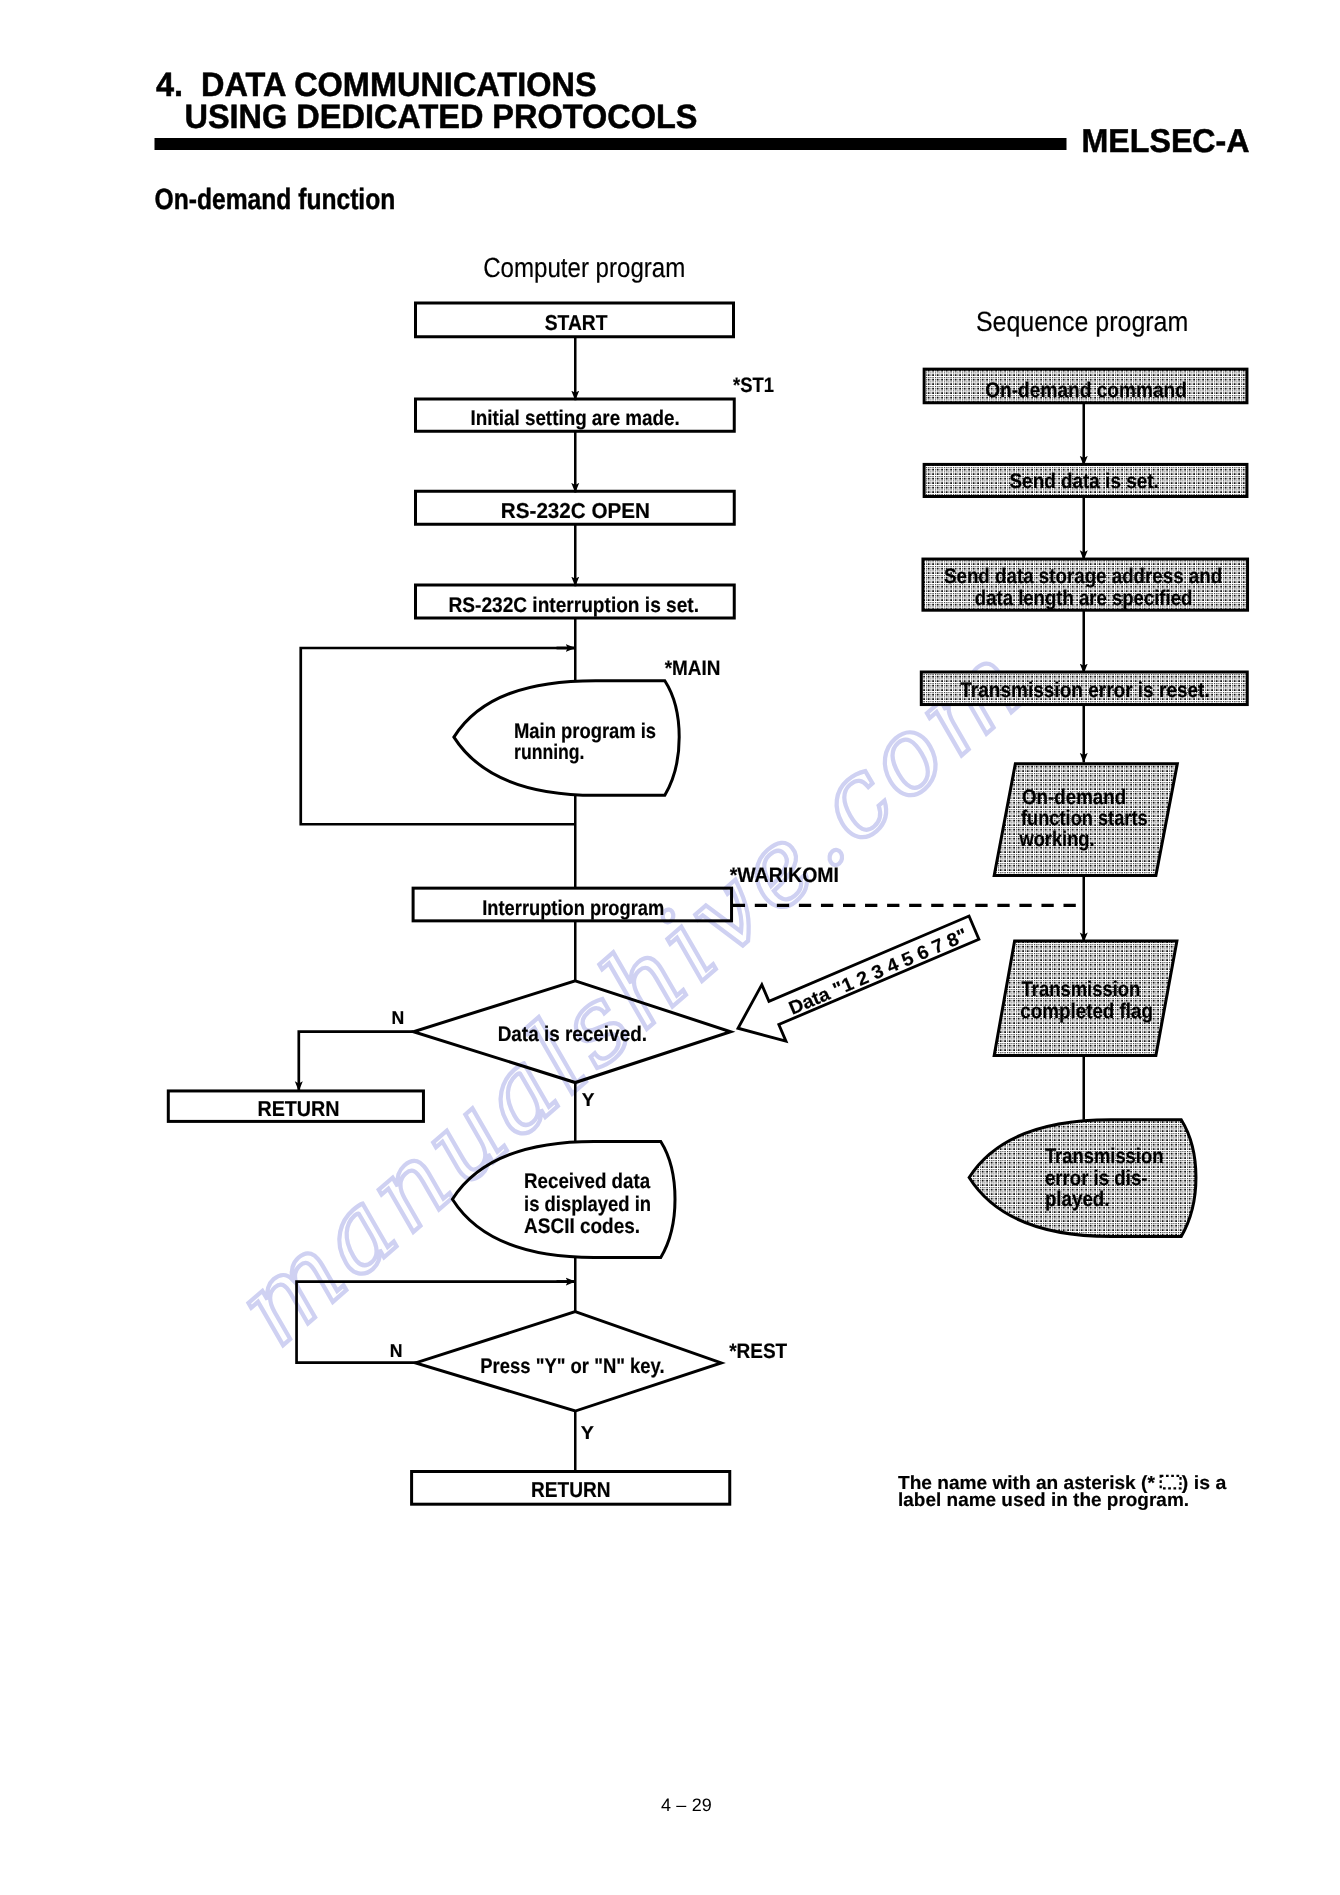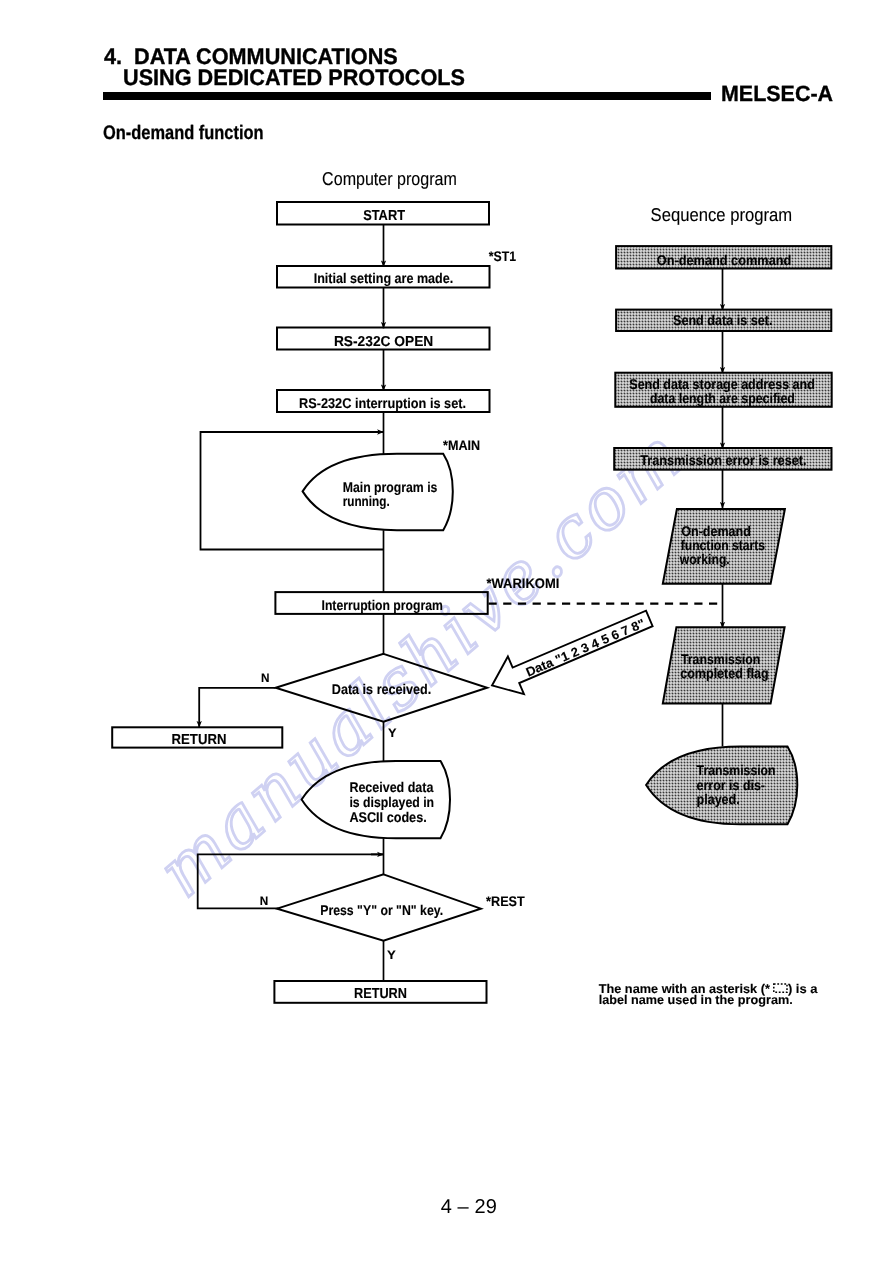--- a/index.html
+++ b/index.html
@@ -15,21 +15,21 @@
   #hdr-num{left:104px;top:45.5px;}
   #hdr-l1{left:134px;top:45.5px;}
   #hdr-l2{left:123px;top:67px;}
   #rule{position:absolute;left:103px;top:92px;width:608px;height:7.6px;background:#000;}
   #brand{position:absolute;left:720.5px;top:81px;font-size:22px;font-weight:bold;
          -webkit-text-stroke:0.35px #000;
          transform:scaleX(0.975);transform-origin:0 0;}
   #subtitle{position:absolute;left:103.4px;top:121.7px;font-size:19.6px;font-weight:bold;
             -webkit-text-stroke:0.3px #000;
             transform:scaleX(0.838);transform-origin:0 0;}
-  #pagenum{position:absolute;left:440.7px;top:1195.8px;font-size:20px;
+  #pagenum{position:absolute;left:440.7px;top:1195.8px;font-size:12px;
            letter-spacing:0.1px;white-space:pre;}
 
   #svgroot{position:absolute;left:0;top:0;}
   #chart text{font-family:"Liberation Sans",sans-serif;fill:#000;
               stroke:#000;stroke-width:0.12;paint-order:stroke fill;}
   #wmk text{fill:none;}
 </style>
 </head>
 <body>
 

